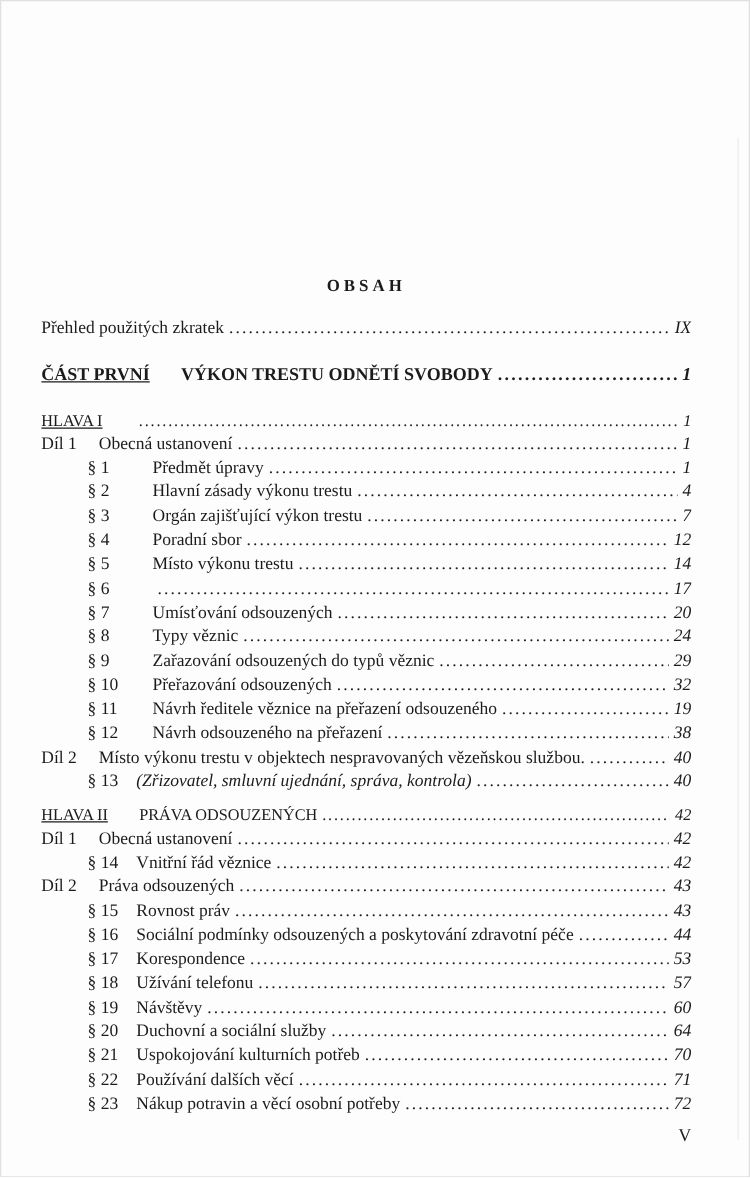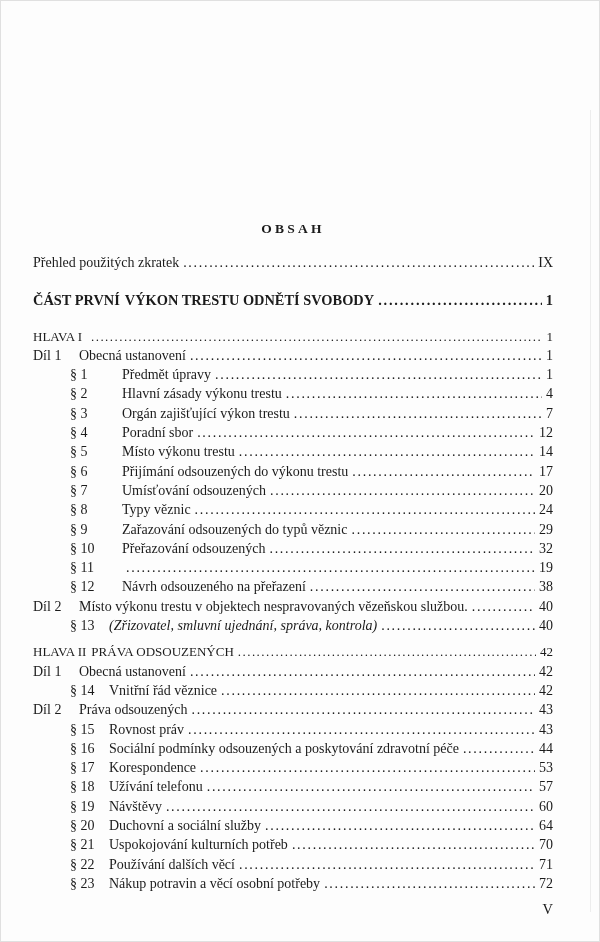--- a/index.html
+++ b/index.html
@@ -39,33 +39,33 @@
     overflow:hidden;
     white-space:nowrap;
   }
   .row.part{margin-top:19px;font-weight:bold;font-size:14.4px;}
   .row.hlava{margin-top:7px;font-size:13px;}
   .row.part + .row.hlava{margin-top:16px;}
   .row.dil .lbl{width:46px;flex-shrink:0;}
   .row.par1,.row.par2{padding-left:37px;}
   .row.par1 .lbl{width:52px;flex-shrink:0;}
   .row.par2 .lbl{width:39px;flex-shrink:0;}
-  .row.part .lbl,.row.hlava .lbl{margin-right:5px;flex-shrink:0;}
+  .row.part .lbl,.row.hlava .lbl{margin-right:25px;flex-shrink:0;text-decoration:underline;}
   .txt{flex-shrink:0;}
   .row.italic .txt{font-style:italic;}
   .leader{
     flex:1;min-width:6px;
     overflow:hidden;white-space:nowrap;
     padding-left:4px;
   }
   .leader::after{
     content:". . . . . . . . . . . . . . . . . . . . . . . . . . . . . . . . . . . . . . . . . . . . . . . . . . . . . . . . . . . . . . . . . . . . . . . . . . . . . . . . . . . . . . . . . . . . . . . . . . . . . . . . . . . . . . . . . . . .";
     letter-spacing:-0.9px;
   }
-  .pg{padding-left:4px;flex-shrink:0;text-align:right;}
+  .pg{padding-left:4px;flex-shrink:0;text-align:right;font-style:italic;}
   .folio{
     margin-top:7px;
     text-align:right;
     font-size:14.5px;
     line-height:19px;
   }
 </style>
 </head>
 <body>
 
@@ -123,21 +123,20 @@
         <span class="pg">12</span>
       </div>
       <div class="row par1">
         <span class="lbl">§ 5</span>
         <span class="txt">Místo výkonu trestu</span>
         <span class="leader"></span>
         <span class="pg">14</span>
       </div>
       <div class="row par1">
         <span class="lbl">§ 6</span>
-        <span class="txt">Přijímání odsouzených do výkonu trestu</span>
         <span class="leader"></span>
         <span class="pg">17</span>
       </div>
       <div class="row par1">
         <span class="lbl">§ 7</span>
         <span class="txt">Umísťování odsouzených</span>
         <span class="leader"></span>
         <span class="pg">20</span>
       </div>
       <div class="row par1">
@@ -153,20 +152,21 @@
         <span class="pg">29</span>
       </div>
       <div class="row par1">
         <span class="lbl">§ 10</span>
         <span class="txt">Přeřazování odsouzených</span>
         <span class="leader"></span>
         <span class="pg">32</span>
       </div>
       <div class="row par1">
         <span class="lbl">§ 11</span>
+        <span class="txt">Návrh ředitele věznice na přeřazení odsouzeného</span>
         <span class="leader"></span>
         <span class="pg">19</span>
       </div>
       <div class="row par1">
         <span class="lbl">§ 12</span>
         <span class="txt">Návrh odsouzeného na přeřazení</span>
         <span class="leader"></span>
         <span class="pg">38</span>
       </div>
       <div class="row dil">

